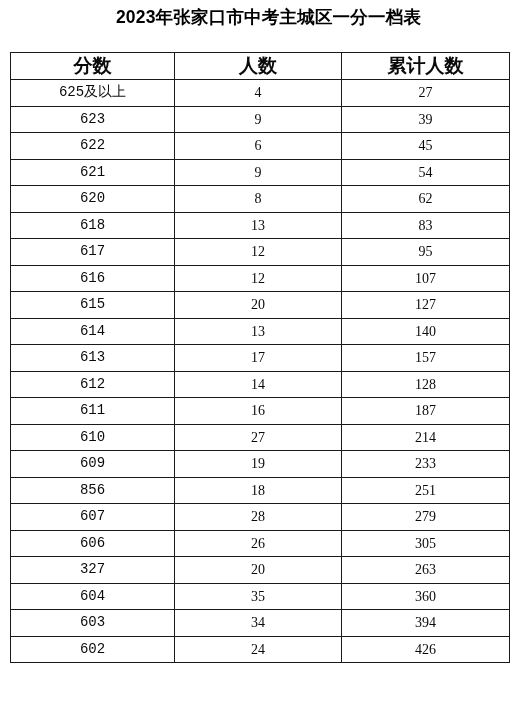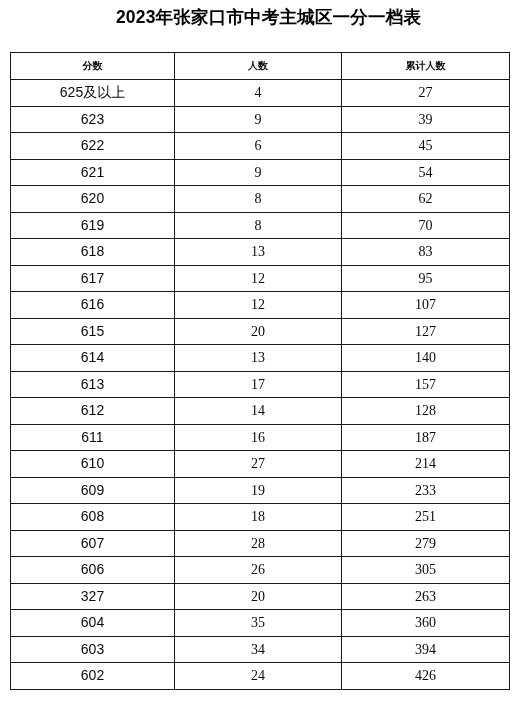--- a/index.html
+++ b/index.html
@@ -59,32 +59,32 @@
     font-size: 14px;
     line-height: 25.5px;
     color: #0a0a0a;
     background: #ffffff;
     overflow: hidden;
     white-space: nowrap;
   }
   table.score-table th {
     font-family: Liberation Serif, serif;
     font-weight: bold;
-    font-size: 10px;
+    font-size: 19px;
     height: 26px;
     line-height: 26px;
   }
   table.score-table td.score-cell,
   table.score-table td.count-cell,
   table.score-table td.cumulative-cell {
     font-family: "Liberation Serif", "DejaVu Serif", serif;
     font-weight: normal;
   }
   table.score-table td.score-cell {
-    font-family: Liberation Sans, sans-serif;
+    font-family: Liberation Mono, monospace;
   }
 </style>
 </head>
 <body>
 
 <div class="page">
 
   <div class="title">2023年张家口市中考主城区一分一档表</div>
 
   <div class="table-wrap">
@@ -121,25 +121,20 @@
             <td class="score-cell">621</td>
             <td class="count-cell">9</td>
             <td class="cumulative-cell">54</td>
           </tr>
           <tr>
             <td class="score-cell">620</td>
             <td class="count-cell">8</td>
             <td class="cumulative-cell">62</td>
           </tr>
           <tr>
-            <td class="score-cell">619</td>
-            <td class="count-cell">8</td>
-            <td class="cumulative-cell">70</td>
-          </tr>
-          <tr>
             <td class="score-cell">618</td>
             <td class="count-cell">13</td>
             <td class="cumulative-cell">83</td>
           </tr>
           <tr>
             <td class="score-cell">617</td>
             <td class="count-cell">12</td>
             <td class="cumulative-cell">95</td>
           </tr>
           <tr>
@@ -176,21 +171,21 @@
             <td class="score-cell">610</td>
             <td class="count-cell">27</td>
             <td class="cumulative-cell">214</td>
           </tr>
           <tr>
             <td class="score-cell">609</td>
             <td class="count-cell">19</td>
             <td class="cumulative-cell">233</td>
           </tr>
           <tr>
-            <td class="score-cell">608</td>
+            <td class="score-cell">856</td>
             <td class="count-cell">18</td>
             <td class="cumulative-cell">251</td>
           </tr>
           <tr>
             <td class="score-cell">607</td>
             <td class="count-cell">28</td>
             <td class="cumulative-cell">279</td>
           </tr>
           <tr>
             <td class="score-cell">606</td>

